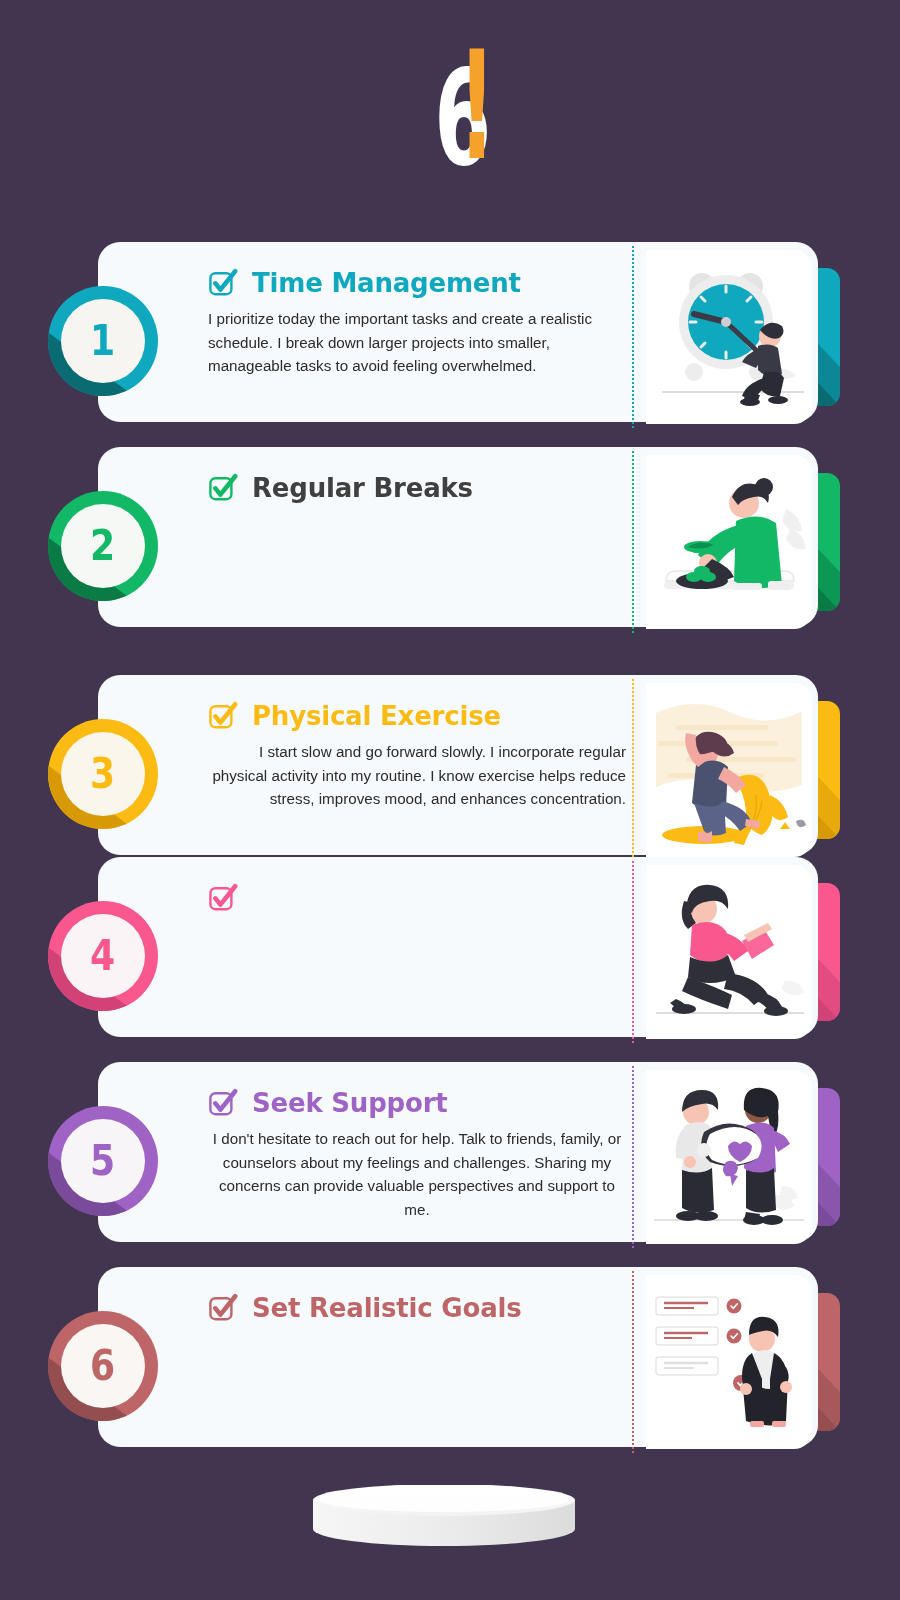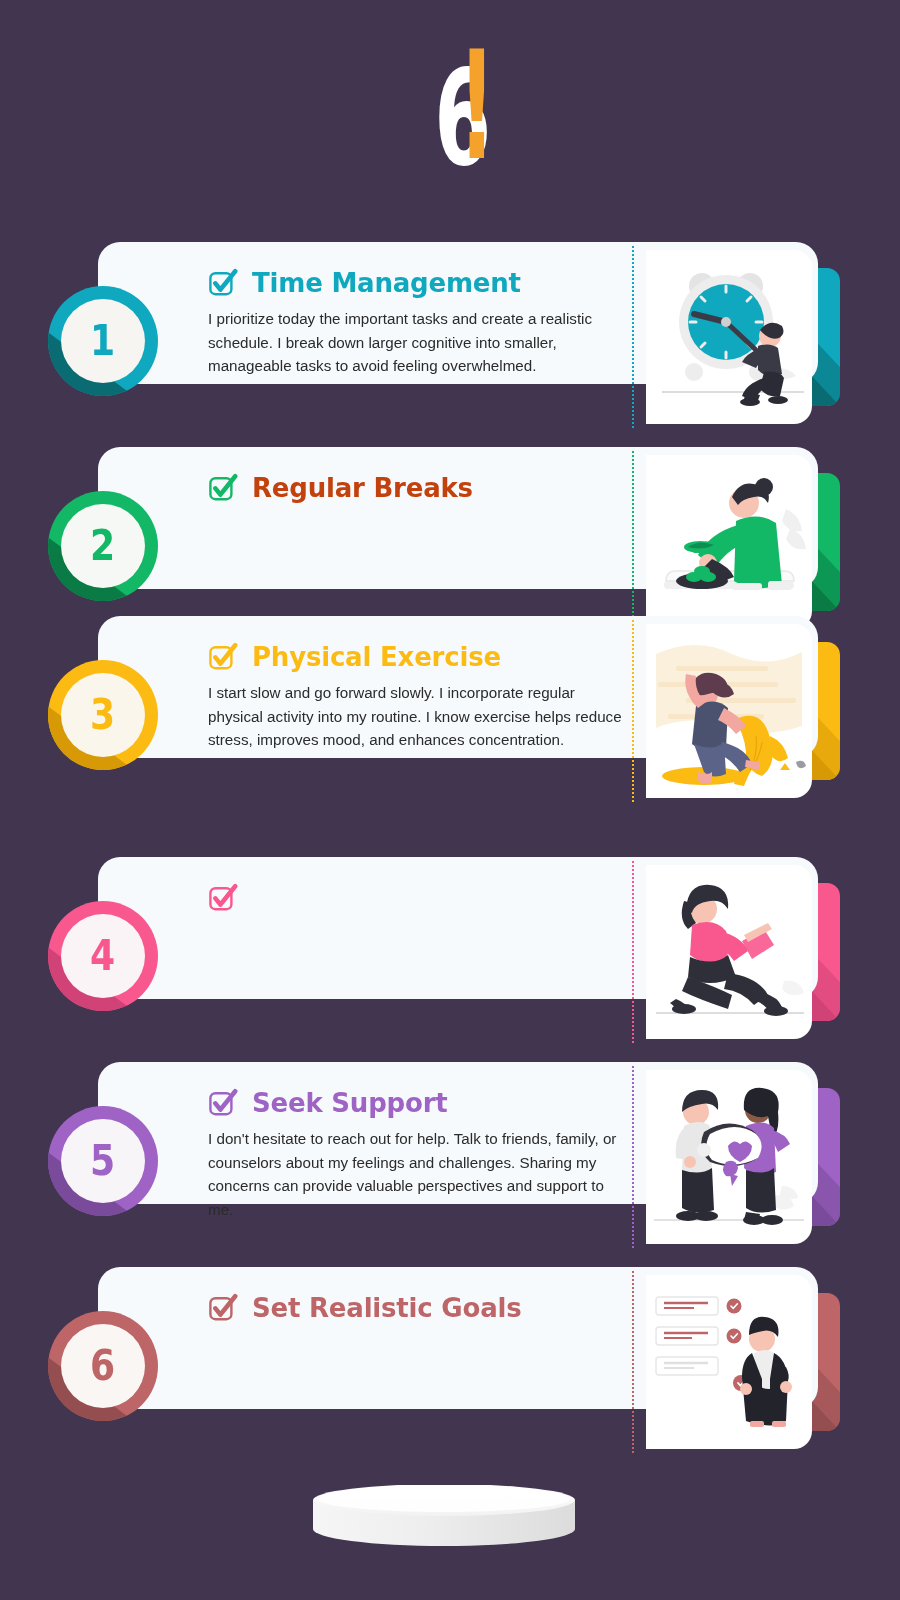--- a/index.html
+++ b/index.html
@@ -99,21 +99,21 @@
     position: absolute; inset: 0;
     clip-path: polygon(0% 58%, 100% 100%, 100% 72%, 0% 30%);
     opacity: .55;
   }
 
   .card {
     position: absolute;
     left: 98px;
     top: 0;
     width: 720px;
-    height: 142px;
+    height: 180px;
     background: #F7FAFD;
     border-radius: 22px;
   }
 
   .num-badge {
     position: absolute;
     left: 48px;
     top: 44px;
     width: 110px;
     height: 110px;
@@ -228,21 +228,21 @@
       <div class="card-body">
         <div class="title-row">
           <span class="chk">
             <svg width="30" height="30" viewBox="0 0 30 30">
               <rect x="2.4" y="5.2" width="21" height="21" rx="5" fill="none" stroke="#0FA8BE" stroke-width="2.4"></rect>
               <path d="M7.4 15.4 L12.4 21.6 L27.2 3.2" fill="none" stroke="#0FA8BE" stroke-width="4.6" stroke-linecap="round" stroke-linejoin="round"></path>
             </svg>
           </span>
           <span class="card-title" style="color:#0FA8BE">Time Management</span>
         </div>
-        <div class="card-desc">I prioritize today the important tasks and create a realistic schedule. I break down larger cognitive into smaller, manageable tasks to avoid feeling overwhelmed.</div>
+        <div class="card-desc">I prioritize today the important tasks and create a realistic schedule. I break down larger projects into smaller, manageable tasks to avoid feeling overwhelmed.</div>
       </div>
 
       <div class="divider" style="border-color:#0FA8BE"></div>
 
       <div class="illus">
         <svg width="166" height="174" viewBox="0 0 166 174">
     <rect width="166" height="174" fill="#ffffff"></rect>
     <circle cx="56" cy="36" r="13" fill="#e4e4e4"></circle>
             <circle cx="104" cy="36" r="13" fill="#e4e4e4"></circle>
     <rect x="76" y="26" width="9" height="12" rx="4" fill="#e4e4e4"></rect>
@@ -297,21 +297,21 @@
 
     <div class="card">
       <div class="card-body">
         <div class="title-row">
           <span class="chk">
             <svg width="30" height="30" viewBox="0 0 30 30">
               <rect x="2.4" y="5.2" width="21" height="21" rx="5" fill="none" stroke="#13B866" stroke-width="2.4"></rect>
               <path d="M7.4 15.4 L12.4 21.6 L27.2 3.2" fill="none" stroke="#13B866" stroke-width="4.6" stroke-linecap="round" stroke-linejoin="round"></path>
             </svg>
           </span>
-          <span class="card-title" style="color:#c2410c">Regular Breaks</span>
+          <span class="card-title" style="color:#404040">Regular Breaks</span>
         </div>
       </div>
 
       <div class="divider" style="border-color:#13B866"></div>
 
       <div class="illus">
         <svg width="166" height="174" viewBox="0 0 166 174">
     <rect width="166" height="174" fill="#ffffff"></rect>
     <path d="M140 54 q14 6 16 22 q-14 2 -20 -10 Z" fill="#f0f0f0"></path>
     <path d="M144 74 q14 4 16 20 q-14 2 -20 -10 Z" fill="#f0f0f0"></path>
@@ -340,21 +340,21 @@
     <div class="num-badge">
       <div class="ring-outer">
         <div class="ring-light" style="background:#13B866"></div>
         <div class="ring-dark" style="background:#0A7B45"></div>
       </div>
       <div class="ring-hole" style="background:#F5F8F4">
         <span class="num-text" style="color:#13B866">2</span>
       </div>
     </div>
   </div>
-    <div class="card-wrap" style="top: 616px;">
+    <div class="card-wrap" style="top: 675px; text-align: right;">
     <div class="accent-tab">
       <div class="tab-light" style="background:#FBBB12"></div>
       <div class="tab-dark" style="background:#D79A06"></div>
       <div class="tab-dark2" style="background:#D79A06"></div>
     </div>
 
     <div class="card">
       <div class="card-body">
         <div class="title-row">
           <span class="chk">
@@ -465,21 +465,21 @@
     <div class="num-badge">
       <div class="ring-outer">
         <div class="ring-light" style="background:#F8588E"></div>
         <div class="ring-dark" style="background:#D14377"></div>
       </div>
       <div class="ring-hole" style="background:#FBF4F6">
         <span class="num-text" style="color:#F8588E">4</span>
       </div>
     </div>
   </div>
-    <div class="card-wrap" style="top: 1062px;">
+    <div class="card-wrap" style="top: 1062px; text-align: center;">
     <div class="accent-tab">
       <div class="tab-light" style="background:#9E63C4"></div>
       <div class="tab-dark" style="background:#7A4A9B"></div>
       <div class="tab-dark2" style="background:#7A4A9B"></div>
     </div>
 
     <div class="card">
       <div class="card-body">
         <div class="title-row">
           <span class="chk">

